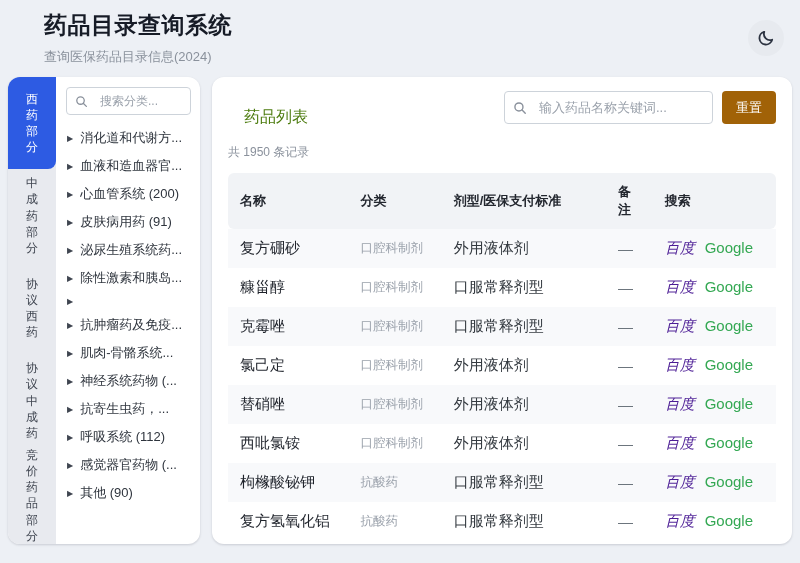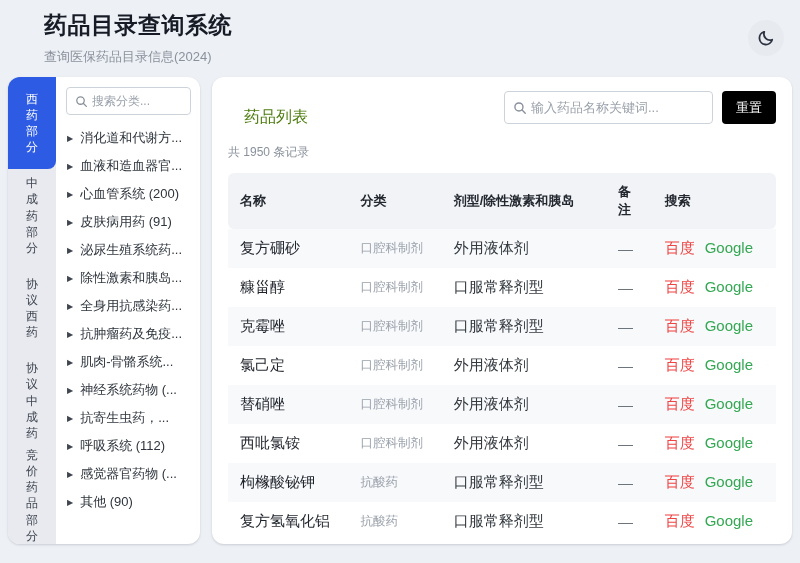--- a/index.html
+++ b/index.html
@@ -34,21 +34,21 @@
   .sidebar { width:192px; display:flex; overflow:hidden; flex:none; }
   .tab-strip { width:48px; background:#e8eaef; display:flex; flex-direction:column; flex:none; }
   .v-tab {
     flex:1; display:flex; flex-direction:column; align-items:center; justify-content:center;
     font-size:12px; color:#3f4550; cursor:pointer; line-height:1.35; user-select:none;
   }
   .v-tab.active { background:#2d5be3; color:#fff; border-radius:0 0 8px 0; }
   .cat-panel { flex:1; padding:10px 9px 10px 10px; display:flex; flex-direction:column; overflow:hidden; }
 
   .search-box {
-    display:flex; align-items:center; gap:2px;
+    display:flex; align-items:center; gap:10px;
     border:1px solid #cdd3da; border-radius:4px; background:#fff;
     height:28px; padding:0 8px;
   }
   .search-box input {
     border:none; outline:none; width:100%; font-size:12px;
     color:#343a40; background:transparent; font-family:inherit;
   }
   .search-box input::placeholder { color:#9aa1ab; }
 
   .cat-list { list-style:none; margin:9px 0 0; padding:0; overflow:hidden; }
@@ -60,40 +60,40 @@
 
   
   .main { flex:1; padding:14px 16px 0; display:flex; flex-direction:column; overflow:hidden; }
   .main-head { display:flex; justify-content:space-between; align-items:flex-start; }
   .panel-title { margin:16px; font-size:16px; font-weight:normal; color:#4d7c0f; }
   .record-count { margin:7px 0 0; font-size:12px; color:#8a919c; }
   .search-row { display:flex; gap:9px; align-items:flex-start; }
   .main-search { width:209px; height:33px; }
   .main-search input { font-size:13px; }
   .reset-btn {
-    background:#000000; color:#fff; border:none; border-radius:4px;
+    background:#a16207; color:#fff; border:none; border-radius:4px;
     font-size:13px; height:33px; padding:0 14px; cursor:pointer; font-family:inherit;
   }
 
   
   table { width:100%; border-collapse:collapse; table-layout:fixed; margin-top:12px; }
   thead th {
     background:#f1f3f6; font-size:13px; font-weight:bold; color:#23272f;
     text-align:left; padding:10px 12px;
   }
   thead th:first-child { border-radius:6px 0 0 6px; }
   thead th:last-child { border-radius:0 6px 6px 0; }
   tbody td { font-size:15px; padding:10px 12px; overflow:hidden; white-space:nowrap; }
   tbody tr:nth-child(odd) { background:#f8f9fb; }
   td.c-name { color:#1f232b; }
   td.c-cat  { color:#9aa1ab; font-size:12.5px; }
   td.c-form { color:#343a40; }
   td.c-note { color:#6c757d; }
   a.lnk { text-decoration:none; cursor:pointer; }
-  a.lnk-baidu  { color:#ef4444; margin-right:10px; }
+  a.lnk-baidu  { color:#4c1d95; margin-right:10px;font-style:italic; }
   a.lnk-google { color:#34a853; }
 
   
   .pagination {
     display:flex; justify-content:center; align-items:center; gap:20px;
     padding:15px 0 16px; font-size:13px; color:#3f4550;
   }
   .pg-nav { display:flex; align-items:center; gap:6px; cursor:pointer; color:#3f4550; }
   .pg-chevron { font-size:16px; line-height:1; color:#555c66; }
   .pg-item { cursor:pointer; min-width:14px; text-align:center; color:#2a2f38; }
@@ -193,21 +193,20 @@
             <li class="cat-item">
               <span class="tri">▶</span>
               <span>泌尿生殖系统药...</span>
             </li>
             <li class="cat-item">
               <span class="tri">▶</span>
               <span>除性激素和胰岛...</span>
             </li>
             <li class="cat-item">
               <span class="tri">▶</span>
-              <span>全身用抗感染药...</span>
             </li>
             <li class="cat-item">
               <span class="tri">▶</span>
               <span>抗肿瘤药及免疫...</span>
             </li>
             <li class="cat-item">
               <span class="tri">▶</span>
               <span>肌肉-骨骼系统...</span>
             </li>
             <li class="cat-item">
@@ -259,21 +258,21 @@
           <col style="width:22%">
             <col style="width:17%">
             <col style="width:30%">
           <col style="width:8.5%">
             <col style="width:22.5%">
         </colgroup>
         <thead>
           <tr>
               <th>名称</th>
               <th>分类</th>
-              <th>剂型/除性激素和胰岛</th>
+              <th>剂型/医保支付标准</th>
               <th>备注</th>
               <th>搜索</th>
             </tr>
         </thead>
         <tbody>
             <tr>
               <td class="c-name">复方硼砂</td>
               <td class="c-cat">口腔科制剂</td>
               <td class="c-form">外用液体剂</td>
               <td class="c-note">—</td>

